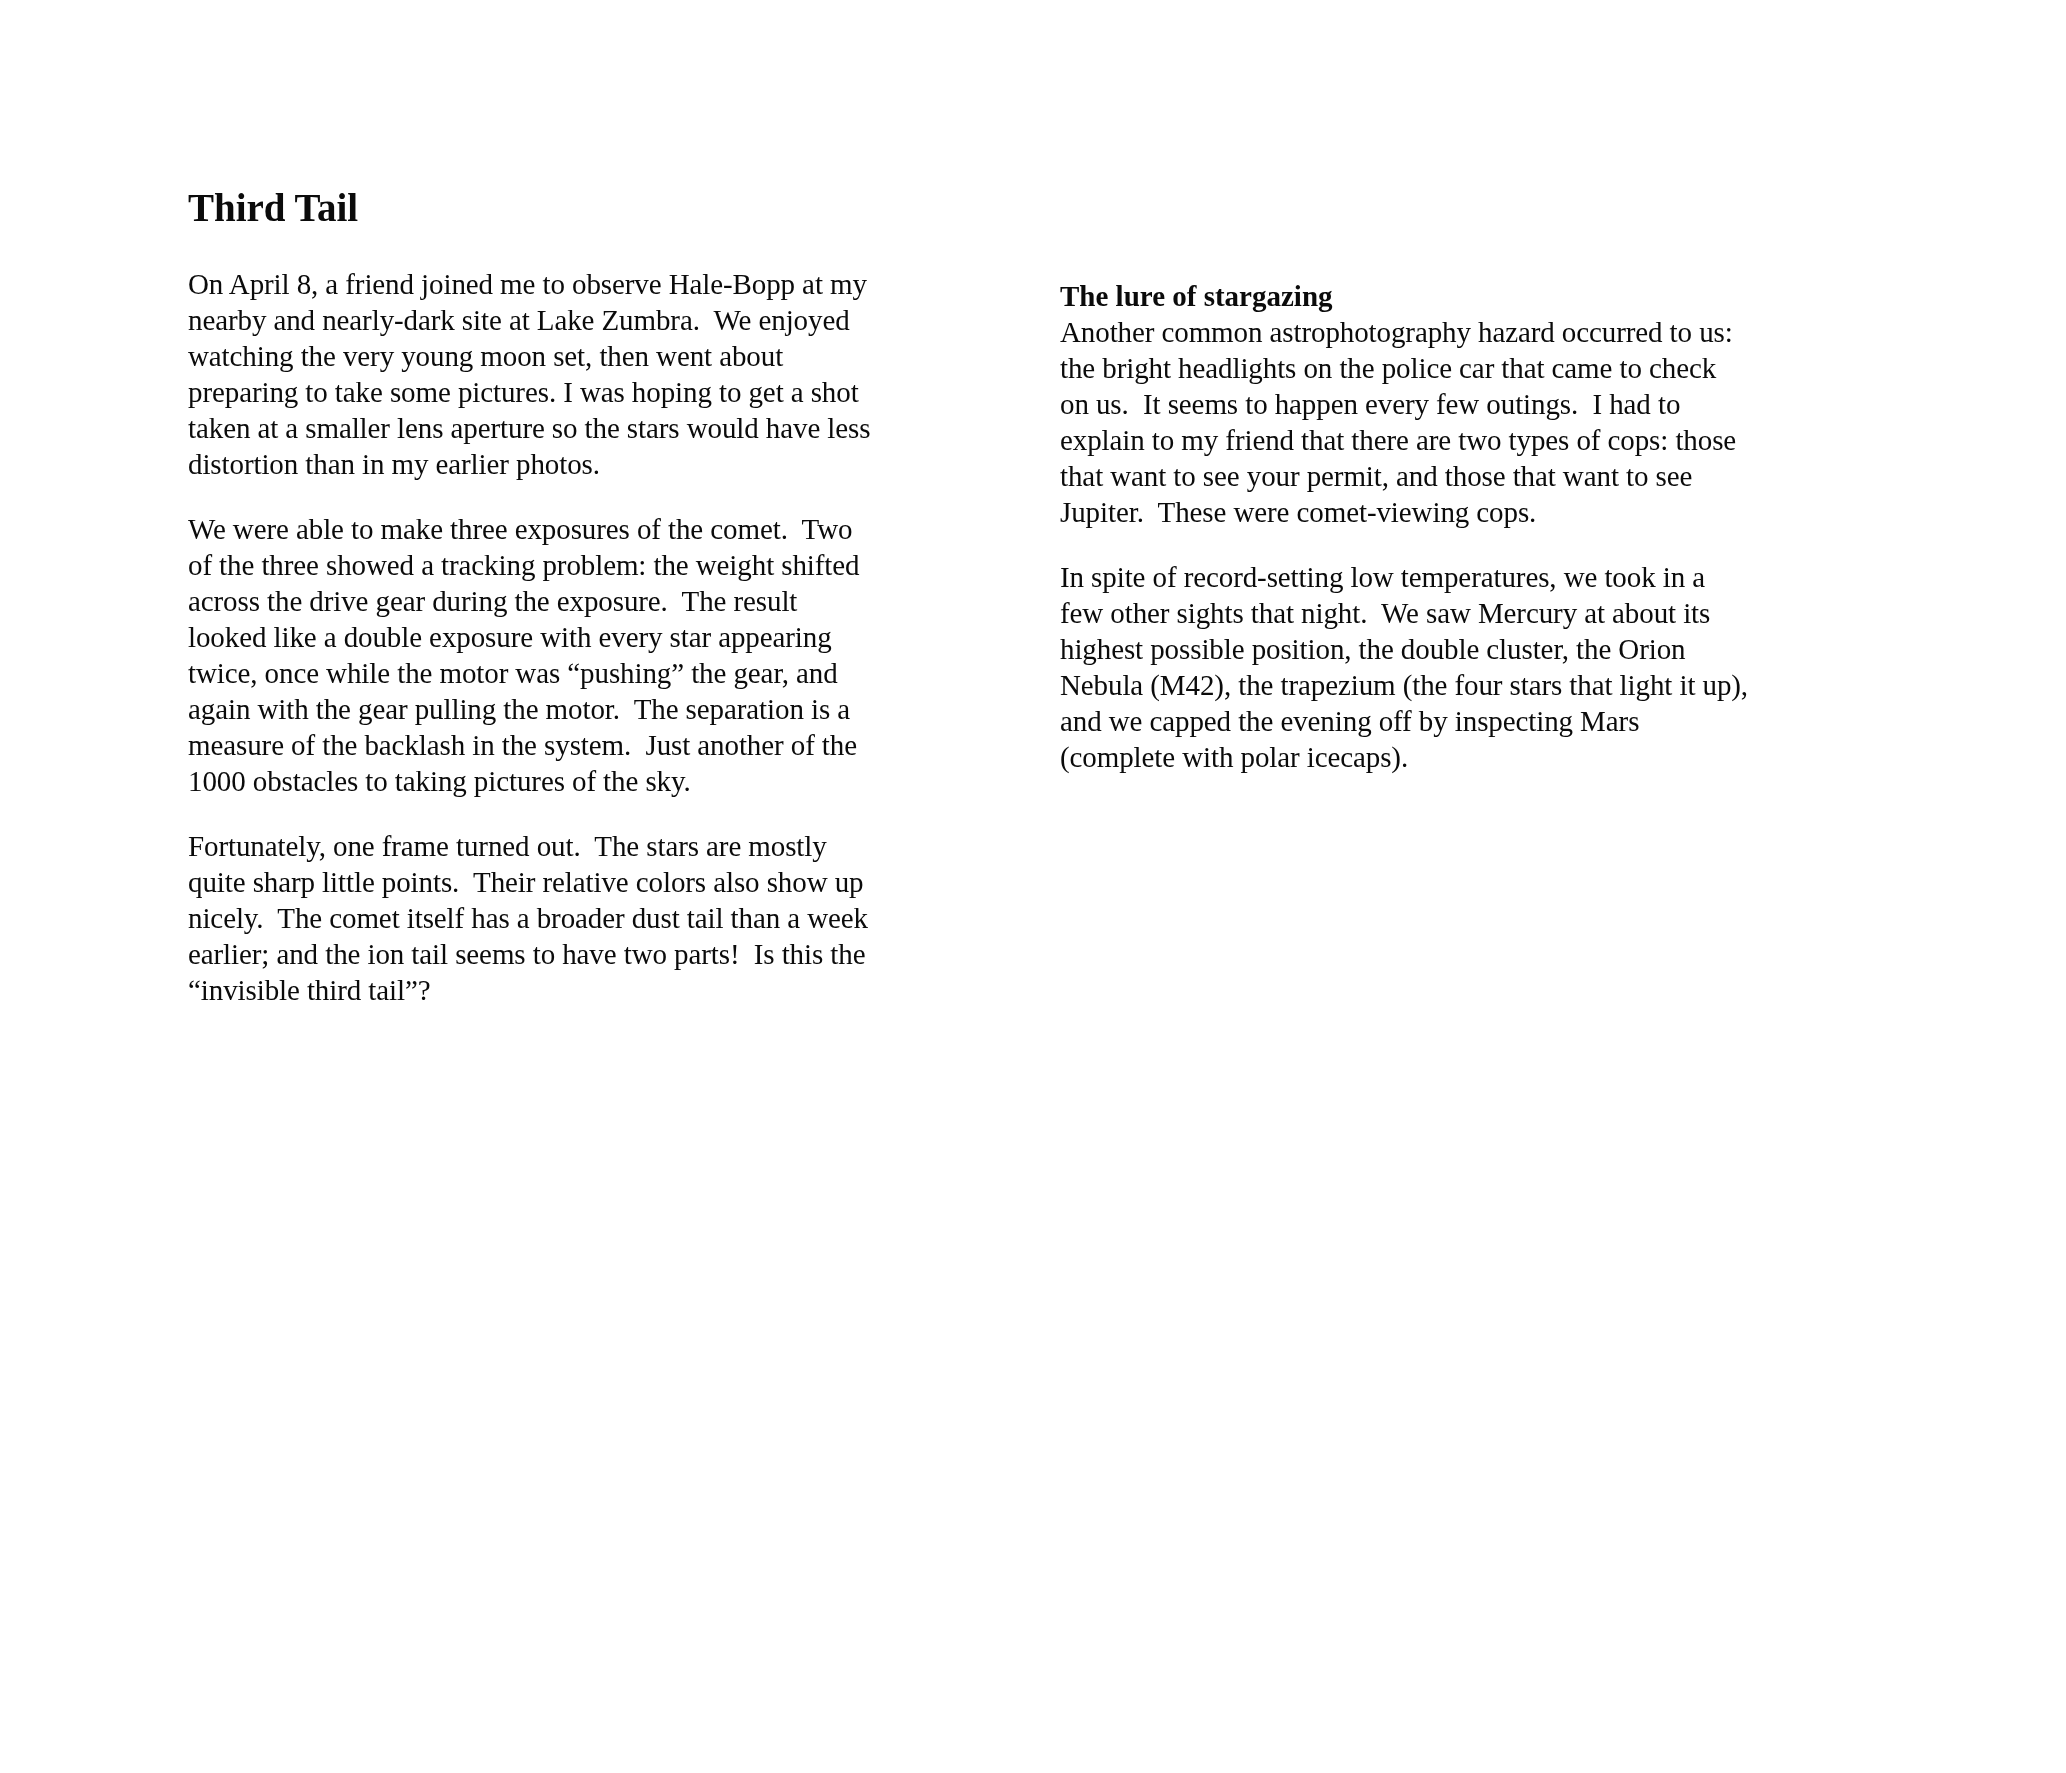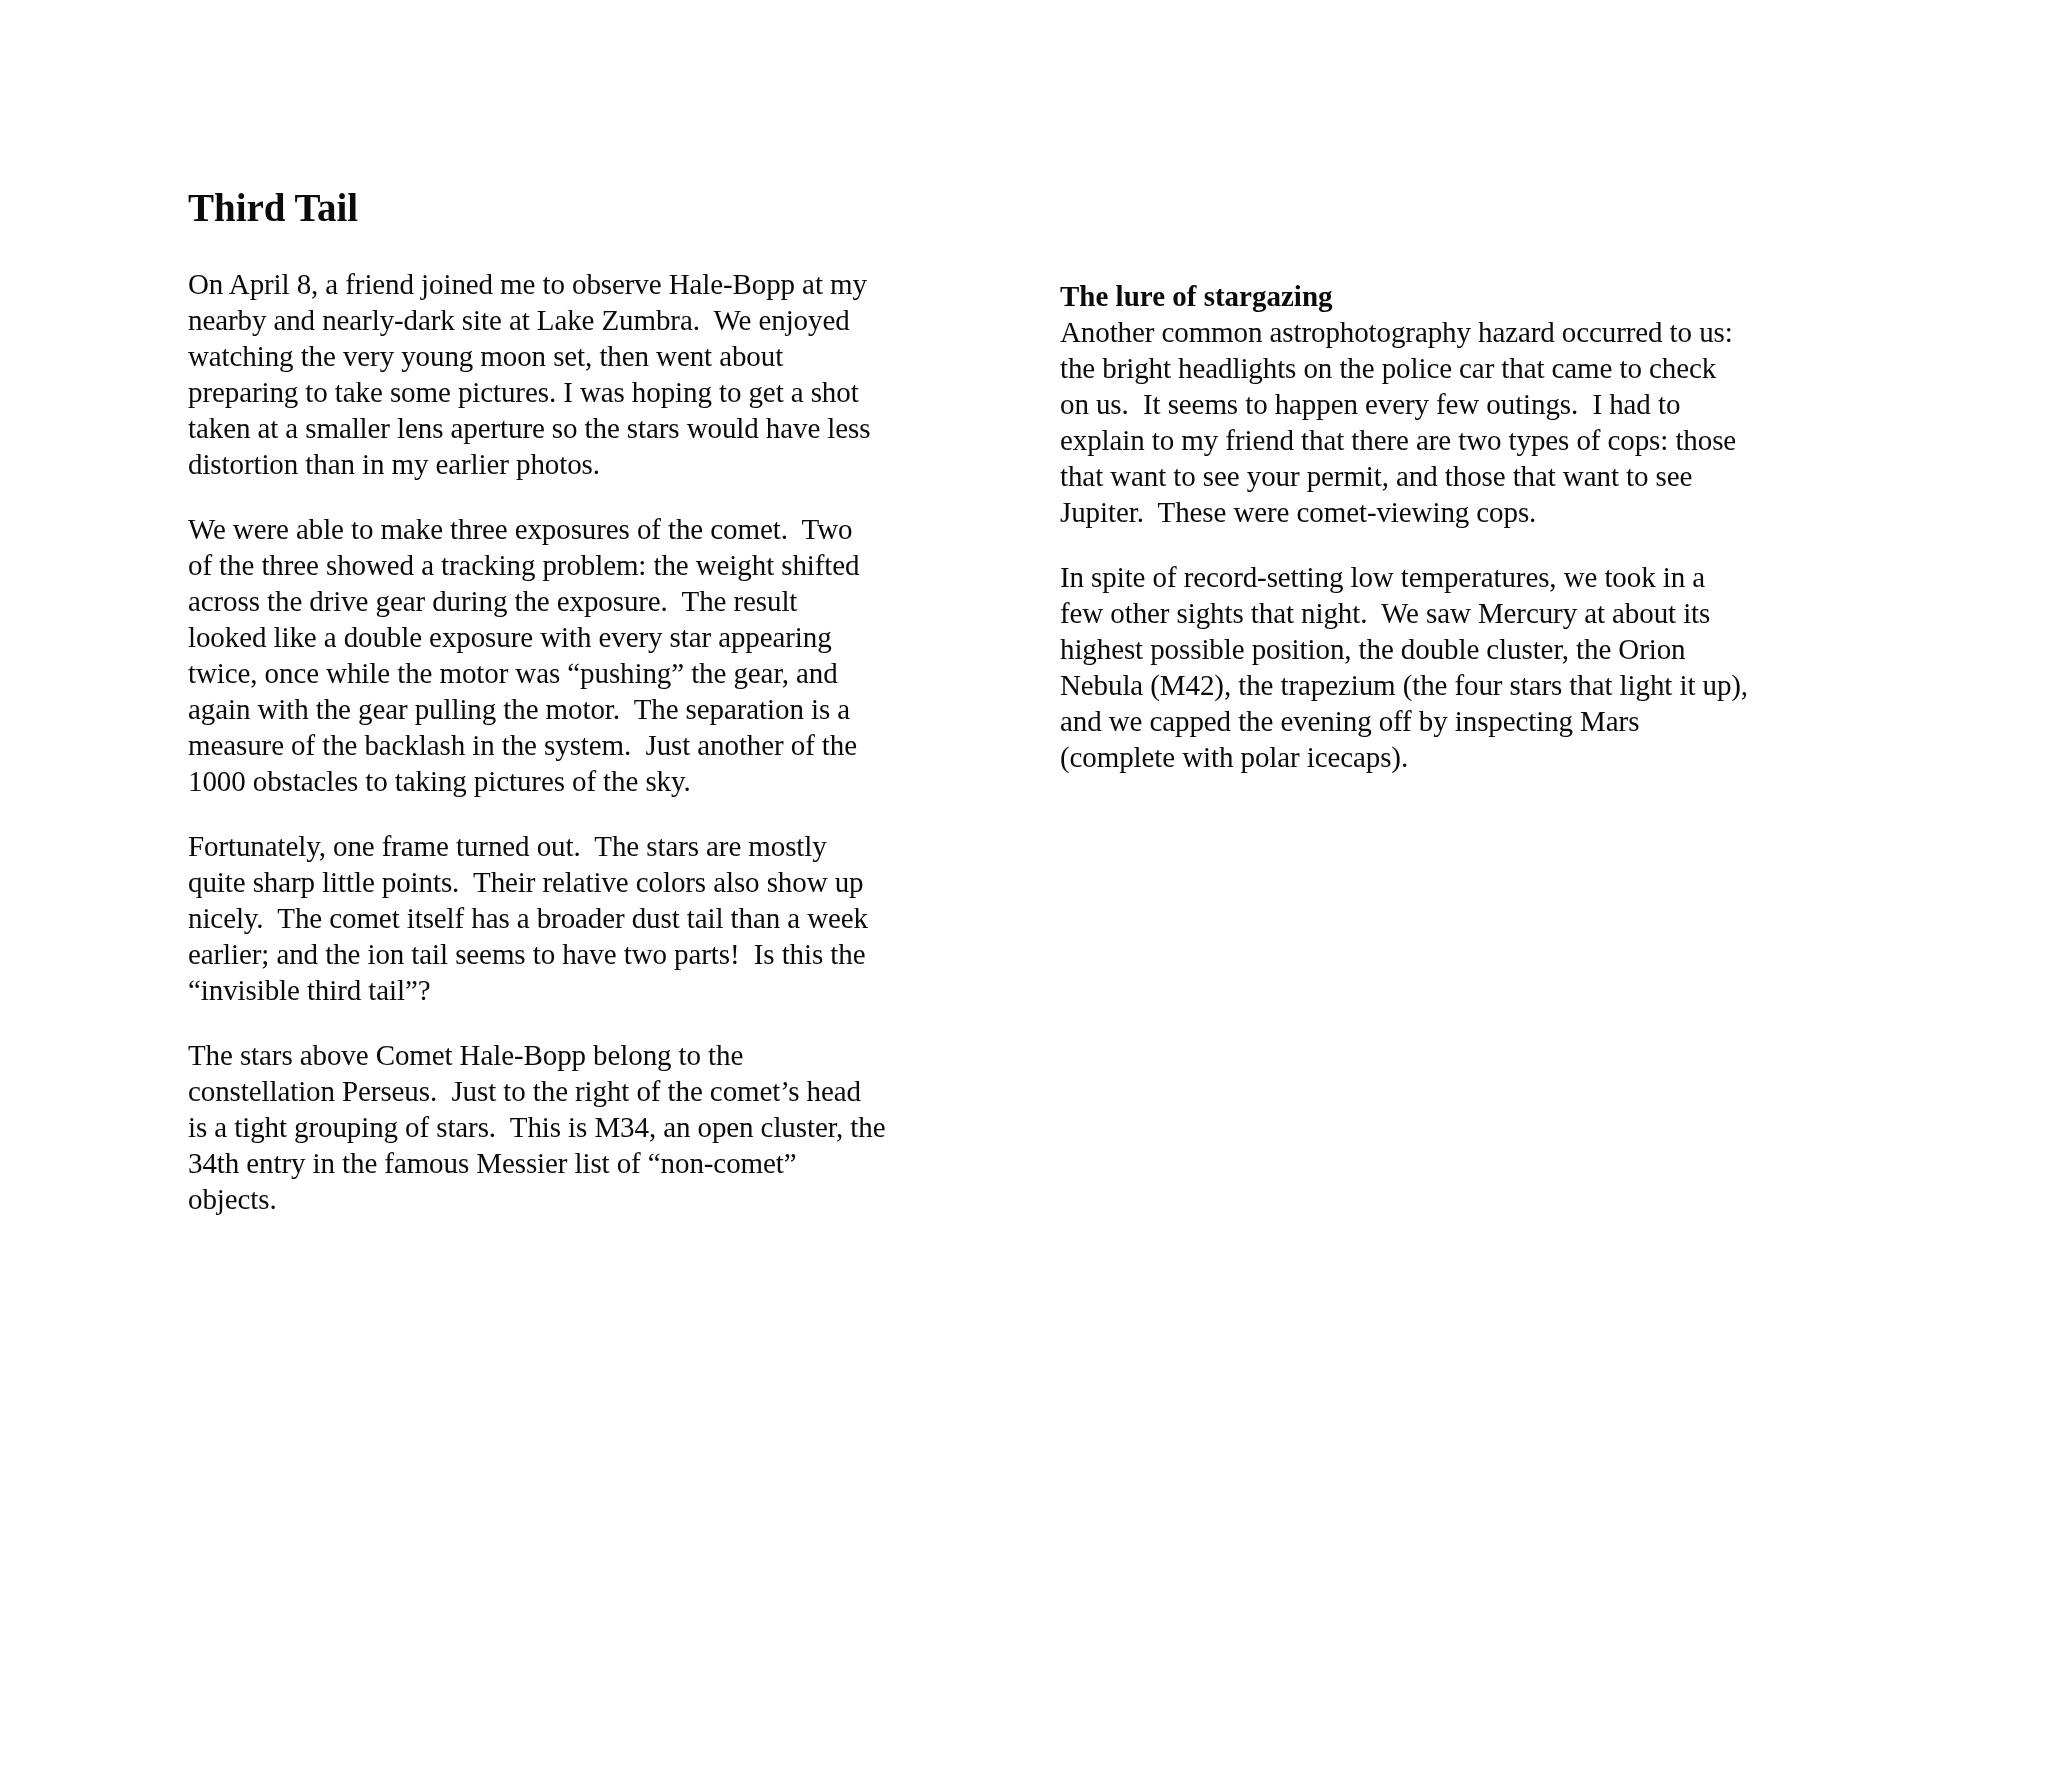--- a/index.html
+++ b/index.html
@@ -87,25 +87,20 @@
 looked like a double exposure with every star appearing
 twice, once while the motor was “pushing” the gear, and
 again with the gear pulling the motor.  The separation is a
 measure of the backlash in the system.  Just another of the
 1000 obstacles to taking pictures of the sky.</p>
     <p class="body-text">Fortunately, one frame turned out.  The stars are mostly
 quite sharp little points.  Their relative colors also show up
 nicely.  The comet itself has a broader dust tail than a week
 earlier; and the ion tail seems to have two parts!  Is this the
 “invisible third tail”?</p>
-    <p class="body-text">The stars above Comet Hale-Bopp belong to the
-constellation Perseus.  Just to the right of the comet’s head
-is a tight grouping of stars.  This is M34, an open cluster, the
-34th entry in the famous Messier list of “non-comet”
-objects.</p>
   </section>
 
   <section class="col right-col">
     <h2 class="subheading">The lure of stargazing</h2>
     <p class="body-text">Another common astrophotography hazard occurred to us:
 the bright headlights on the police car that came to check
 on us.  It seems to happen every few outings.  I had to
 explain to my friend that there are two types of cops: those
 that want to see your permit, and those that want to see
 Jupiter.  These were comet-viewing cops.</p>

